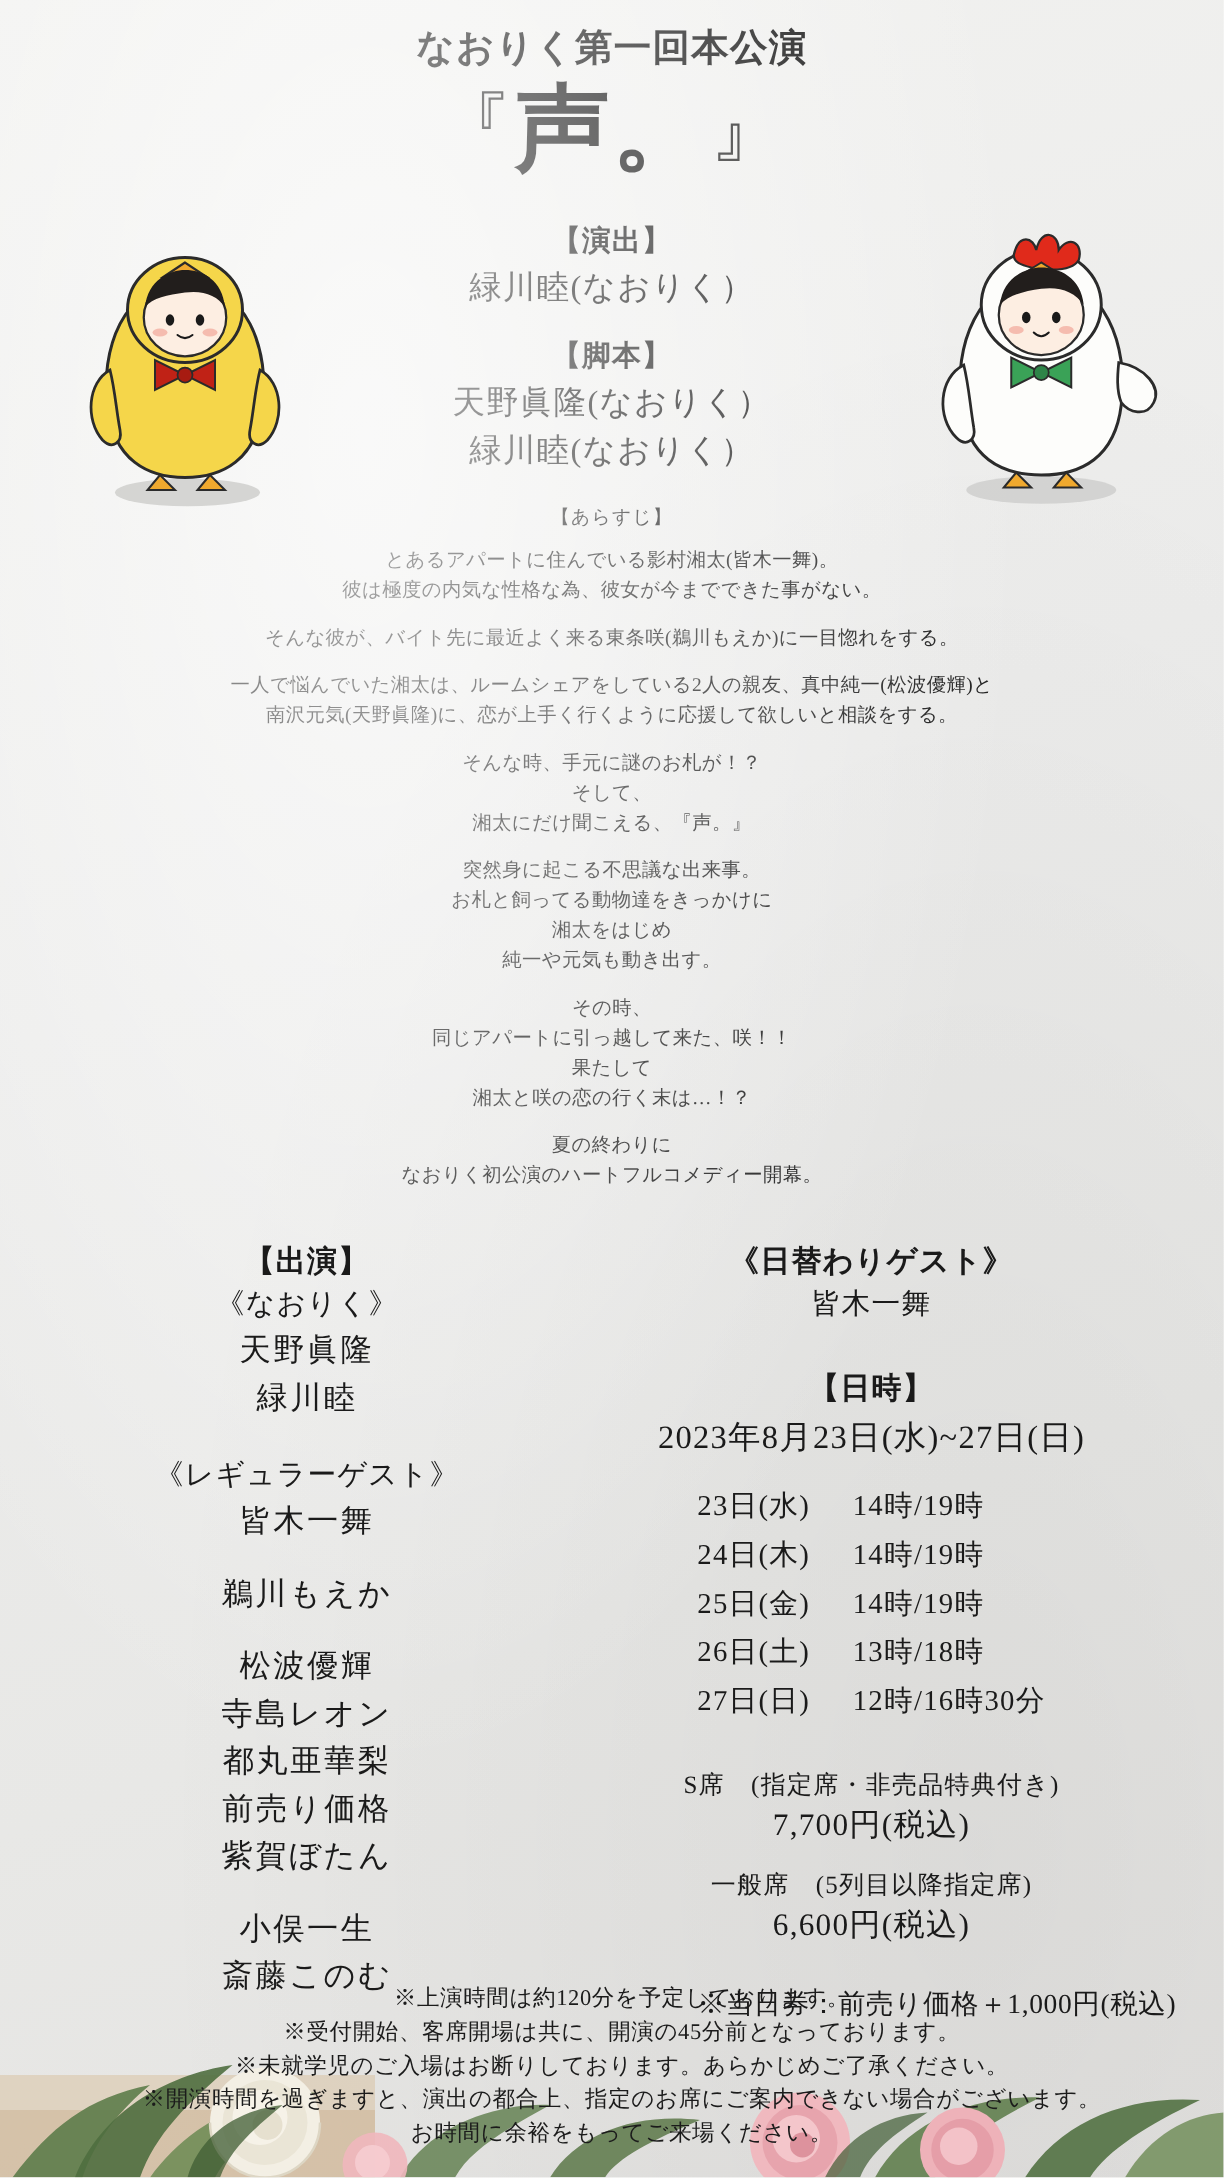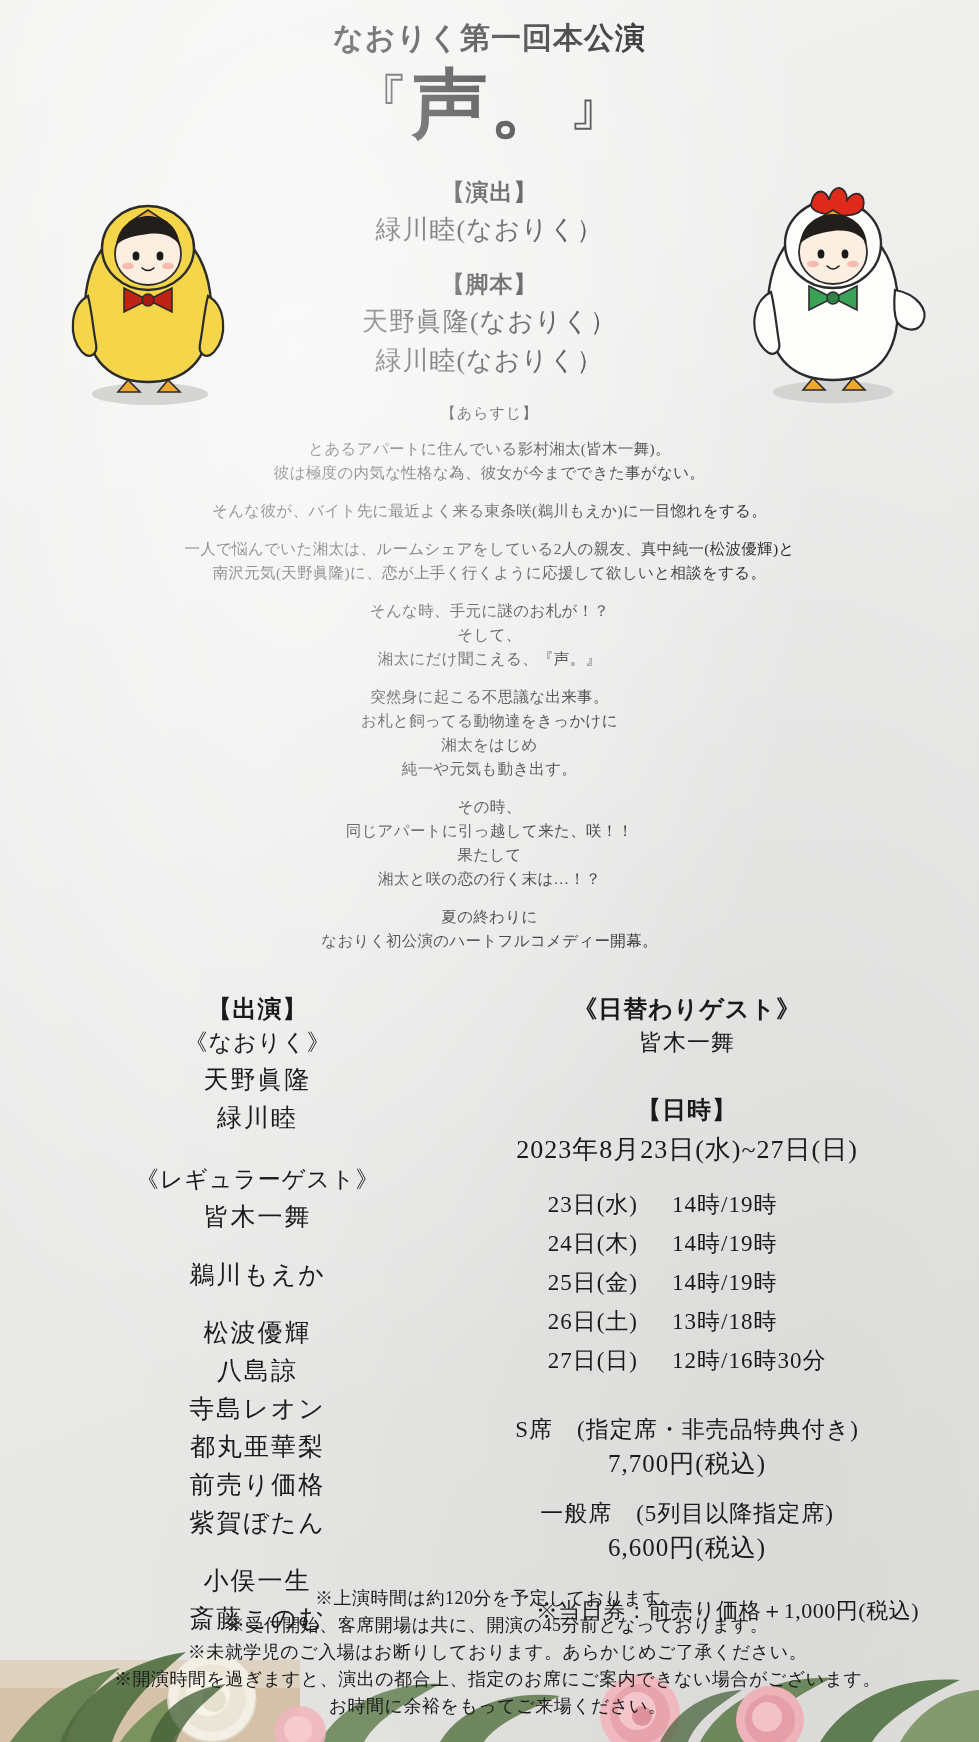--- a/index.html
+++ b/index.html
@@ -51,41 +51,41 @@
   .synopsis { text-align: center; margin-top: 26px; }
   .syn-head { font-size: 15px; letter-spacing: 1px; }
   .syn-block { margin-top: 14px; }
   .syn-line { font-size: 15.5px; line-height: 1.55; letter-spacing: 0.3px; }
 
   
   .columns {
     position: relative;
     margin-top: 40px;
     display: flex;
-    padding: 0 60px;
+    padding: 0 38px;
   }
   .col-left { width: 46%; text-align: center; }
   .col-right { width: 54%; text-align: center; }
 
   .sec-head { font-size: 24px; font-weight: bold; letter-spacing: 1px; }
   .sec-sub { font-size: 23px; letter-spacing: 1px; margin-top: 2px; }
   .cast-name { font-size: 25px; letter-spacing: 2px; margin-top: 5px; }
   .spacer-12 { height: 12px; }
   .spacer-20 { height: 20px; }
   .spacer-28 { height: 28px; }
   .spacer-36 { height: 36px; }
 
   .date-range { font-size: 26px; letter-spacing: 1px; margin-top: 6px; }
   .sched-table { margin: 18px auto 0; border-collapse: collapse; }
   .sched-table td { font-size: 23px; padding: 4px 0; letter-spacing: 1px; }
   .sched-day { text-align: left; padding-right: 34px !important; white-space: nowrap; }
   .sched-time { text-align: left; white-space: nowrap; }
 
   .price-head { font-size: 24px; font-weight: bold; margin-top: 6px; }
-  .price-line { font-size: 23px; margin-top: 6px; letter-spacing: 1px; }
+  .price-line { font-size: 20px; margin-top: 6px; letter-spacing: 1px; }
   .price-amount { font-size: 25px; margin-top: 2px; letter-spacing: 1px; }
   .price-note { font-size: 22px; margin-top: 4px; letter-spacing: 0.5px; text-align: right; }
 
   
   .notes { position: absolute; left: 0; right: 0; bottom: 22px; text-align: center; padding-left: 16px; }
   .note-line { font-size: 18px; line-height: 1.5; letter-spacing: 0.5px; color: #1b1b1b; }
 
   
   .mascot { position: absolute; }
   .mascot-left { left: 58px; top: 176px; }
@@ -240,21 +240,20 @@
       <div class="cast-name">緑川睦</div>
 
       <div class="spacer-28"></div>
 
       <div class="sec-sub">《レギュラーゲスト》</div>
       <div class="cast-name">皆木一舞</div>
       <div class="spacer-20"></div>
       <div class="cast-name">鵜川もえか</div>
       <div class="spacer-20"></div>
       <div class="cast-name">松波優輝</div>
-      <div class="cast-name">八島諒</div>
       <div class="cast-name">寺島レオン</div>
       <div class="cast-name">都丸亜華梨</div>
       <div class="cast-name">前売り価格</div>
       <div class="cast-name">紫賀ぼたん</div>
       <div class="spacer-20"></div>
       <div class="cast-name">小俣一生</div>
       <div class="cast-name">斎藤このむ</div>
     </div>
 
     <div class="col-right">

